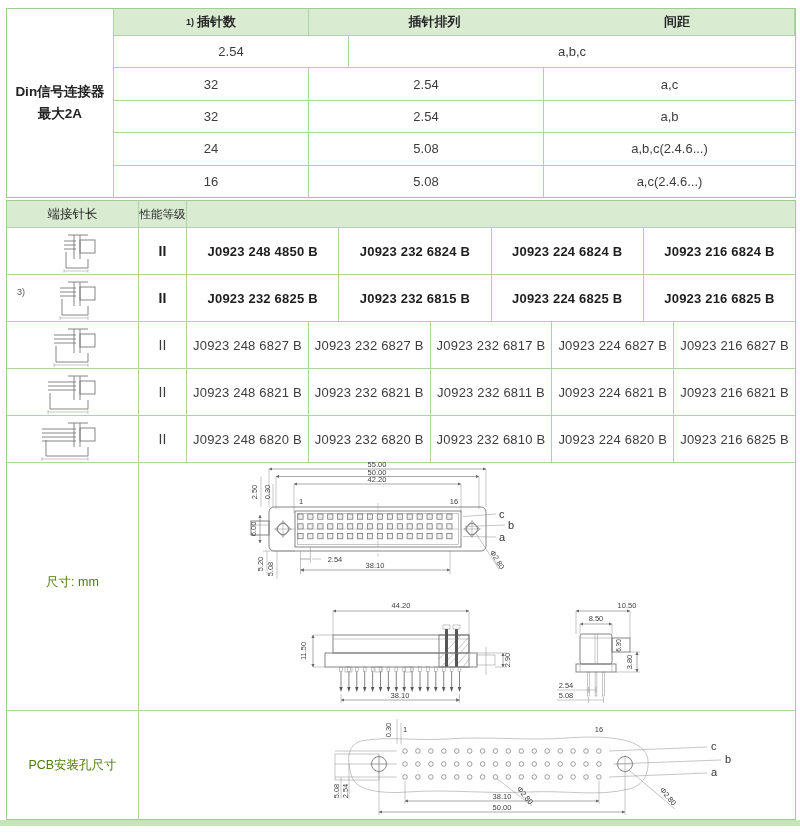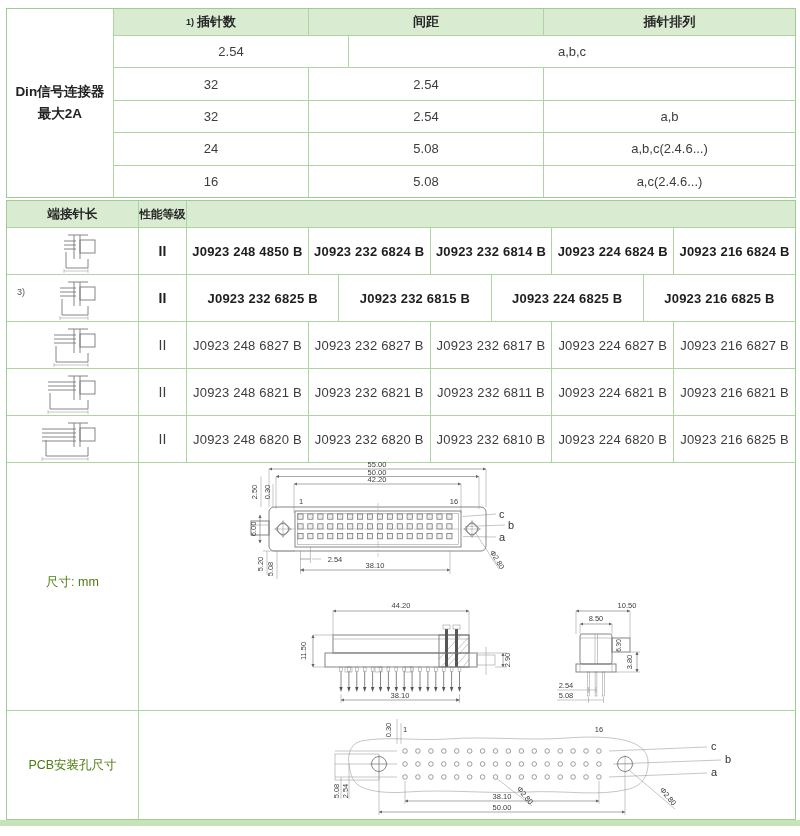--- a/index.html
+++ b/index.html
@@ -17,21 +17,21 @@
   .t1-right{flex:1;display:flex;flex-direction:column}
   .t1-row{flex:1;display:flex}
   .t1-head{flex:none;height:27px;display:flex;background:#d9ebd1;font-weight:bold;color:#262626;font-size:13px}
   .t1-c1{width:195px;flex:none}
   .t1-c2{width:235px;flex:none}
   .t1-c3{flex:1}
   .t1-row .c{font-size:13px}
   .sup{font-size:9px;vertical-align:super;margin-right:3px;font-weight:bold}
   
   #sec2{flex:none;height:254px;display:flex;flex-direction:column}
-  .t2-head{flex:none;height:27px;display:flex;background:#d9ebd1;font-weight:bold;color:#262626}
+  .t2-head{flex:none;height:27px;display:flex;background:#d9ebd1;font-weight:normal;color:#262626}
   .t2-row{flex:1;display:flex;position:relative}
   .iconcol{width:132px;flex:none}
   .gradecol{width:48px;flex:none;font-size:14px}
   .ordcol{flex:1;font-size:13px;letter-spacing:.2px;white-space:nowrap}
   .t2-head .iconcol{font-size:12.5px}
   .t2-head .gradecol{font-size:11.5px}
   .t2-head .ordcol{font-size:13px}
   .em .ordcol,.em .gradecol{font-weight:bold;color:#1e1e1e}
   .fnote{position:absolute;left:10px;top:12px;font-size:9px;color:#555}
   
@@ -61,30 +61,31 @@
     <div class="c vline side-label">
       <div>Din信号连接器</div>
       <div>最大2A</div>
     </div>
     <div class="t1-right">
       <div class="t1-head hline">
         <div class="c vline t1-c1">
             <span class="sup">1)</span>
             <span>插针数</span>
           </div>
+        <div class="c t1-c3">插针排列</div>
         <div class="c vline t1-c2">间距</div>
-        <div class="c t1-c3">插针排列</div>
       </div>
       <div class="t1-row hline">
         <div class="c vline t1-c2">2.54</div>
         <div class="c t1-c3">a,b,c</div>
       </div>
       <div class="t1-row hline">
         <div class="c vline t1-c1">32</div>
         <div class="c vline t1-c2">2.54</div>
+        <div class="c t1-c3">a,c</div>
       </div>
       <div class="t1-row hline">
         <div class="c vline t1-c1">32</div>
         <div class="c vline t1-c2">2.54</div>
         <div class="c t1-c3">a,b</div>
       </div>
       <div class="t1-row hline">
         <div class="c vline t1-c1">24</div>
         <div class="c vline t1-c2">5.08</div>
         <div class="c t1-c3">a,b,c(2.4.6...)</div>
@@ -119,21 +120,20 @@
                 <line class="ln" x1="24" y1="21" x2="36" y2="21"></line>
                 <line class="tn" x1="24" y1="43" x2="48" y2="43"></line>
                 <line class="tn" x1="24" y1="41" x2="24" y2="45"></line>
                 <line class="tn" x1="48" y1="41" x2="48" y2="45"></line>
               </g>
             </svg>
           </div>
         <div class="c vline gradecol">II</div>
         <div class="c vline ordcol">J0923 248 4850 B</div>
         <div class="c vline ordcol">J0923 232 6824 B</div>
-        <div class="c vline ordcol">J0923 232 6814 B</div>
         <div class="c vline ordcol">J0923 224 6824 B</div>
         <div class="c ordcol">J0923 216 6824 B</div>
       </div>
 
       <div class="t2-row hline em">
         <span class="fnote">3)</span>
         <div class="c vline iconcol">
             <svg class="pl-icon" width="66" height="46" viewBox="0 0 66 46">
               <g>
                 <line class="ln" x1="28" y1="7" x2="48" y2="7" stroke-width="2"></line>

